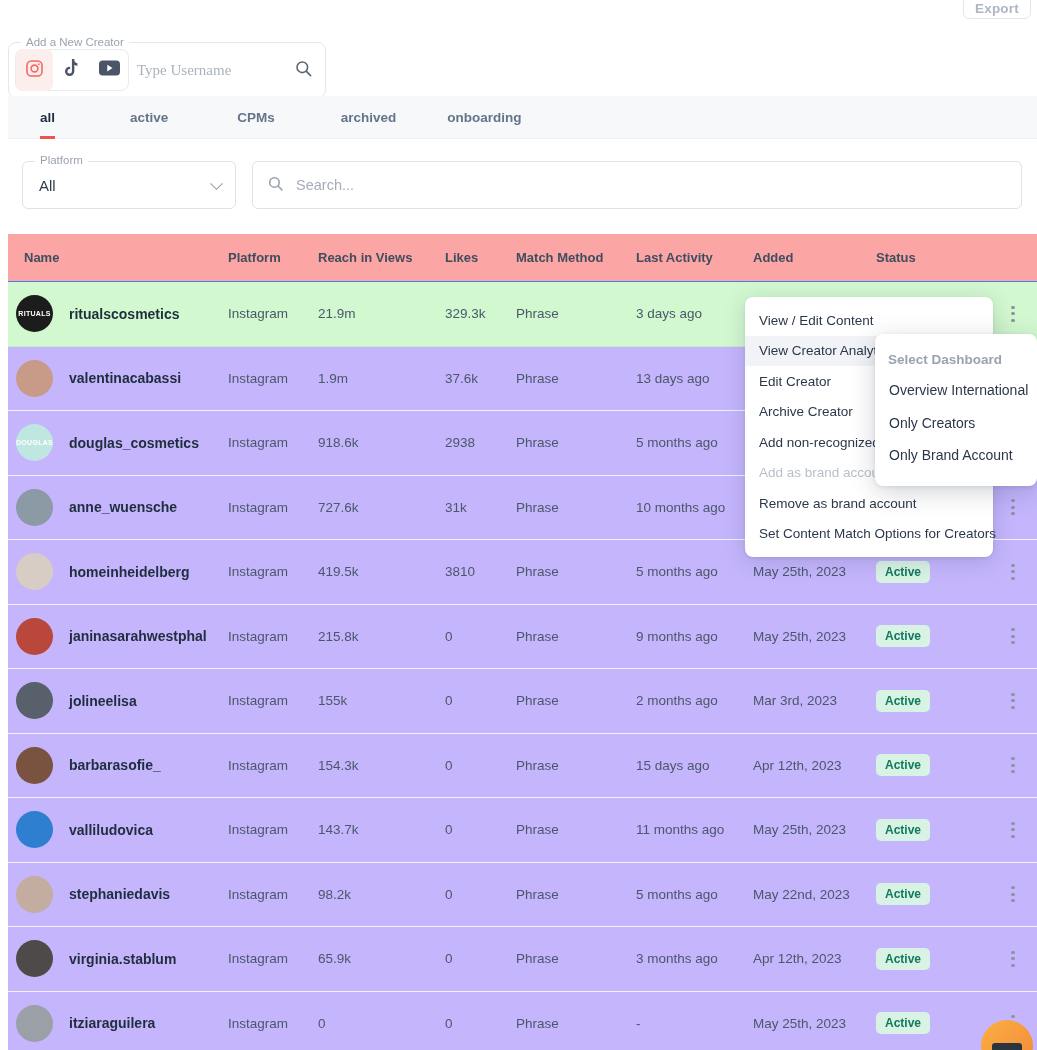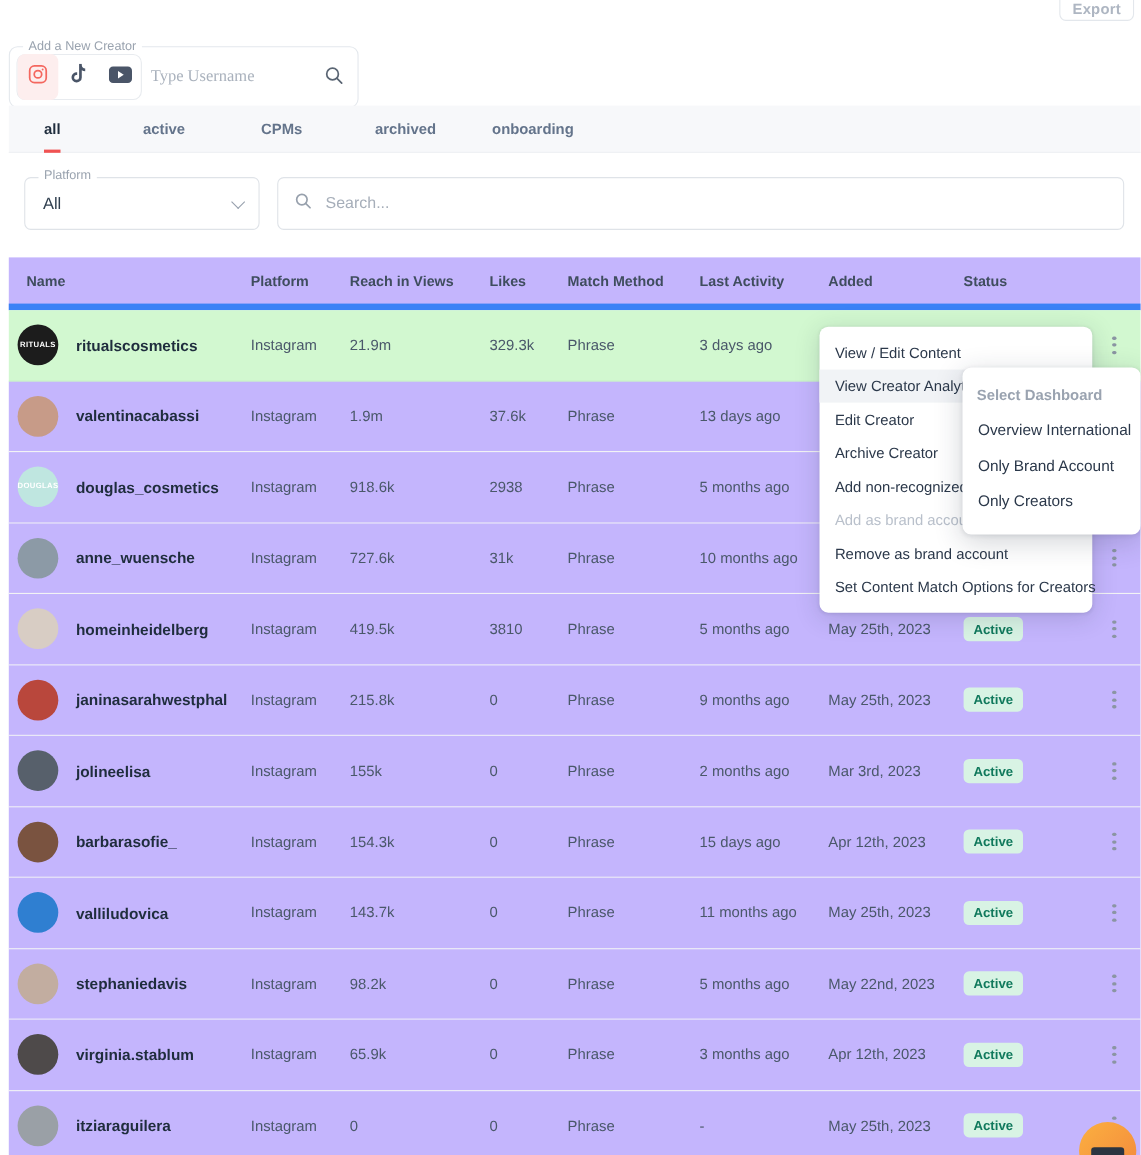--- a/index.html
+++ b/index.html
@@ -105,22 +105,22 @@
   .search-box input {
     border: none; outline: none; background: transparent;
     font-size: 14.5px; font-family: inherit; color:#2f3e4e;
     margin-left: 12px; width: 660px;
   }
   .search-box input::placeholder { color: #a6aeb9; }
 
   
   .thead {
     position: absolute; left: 8px; top: 234px; width: 1029px; height: 48px;
-    background: #c4b5fd; display: flex; align-items: center;
-    border-bottom: 6px solid #3b82f6;
+    background: #fca5a5; display: flex; align-items: center;
+    border-bottom: 1px solid #3b82f6;
   }
   .th { font-size: 13px; font-weight: 700; color: #3f4d5e; }
   .tbody { position: absolute; left: 8px; top: 282px; width: 1029px; }
   .trow {
     position: relative; height: 64.5px; display: flex; align-items: center;
     border-bottom: 1px solid #f2f3f5; background: #c4b5fd;
   }
   .trow.hl { background: #d2f8d0; border-bottom-color: #c4efc2; }
 
   
@@ -511,18 +511,18 @@
       <div class="ctx-item">Archive Creator</div>
       <div class="ctx-item">Add non-recognized content</div>
       <div class="ctx-item disabled">Add as brand account</div>
       <div class="ctx-item">Remove as brand account</div>
       <div class="ctx-item">Set Content Match Options for Creators</div>
     </div>
 
   <div class="sub-menu" id="submenu">
     <div class="sub-title">Select Dashboard</div>
   <div class="sub-item">Overview International</div>
+      <div class="sub-item">Only Creators</div>
       <div class="sub-item">Only Brand Account</div>
-      <div class="sub-item">Only Creators</div>
     </div>
 
   <div class="chat-bubble"></div>
 </div>
 
 </body></html>

